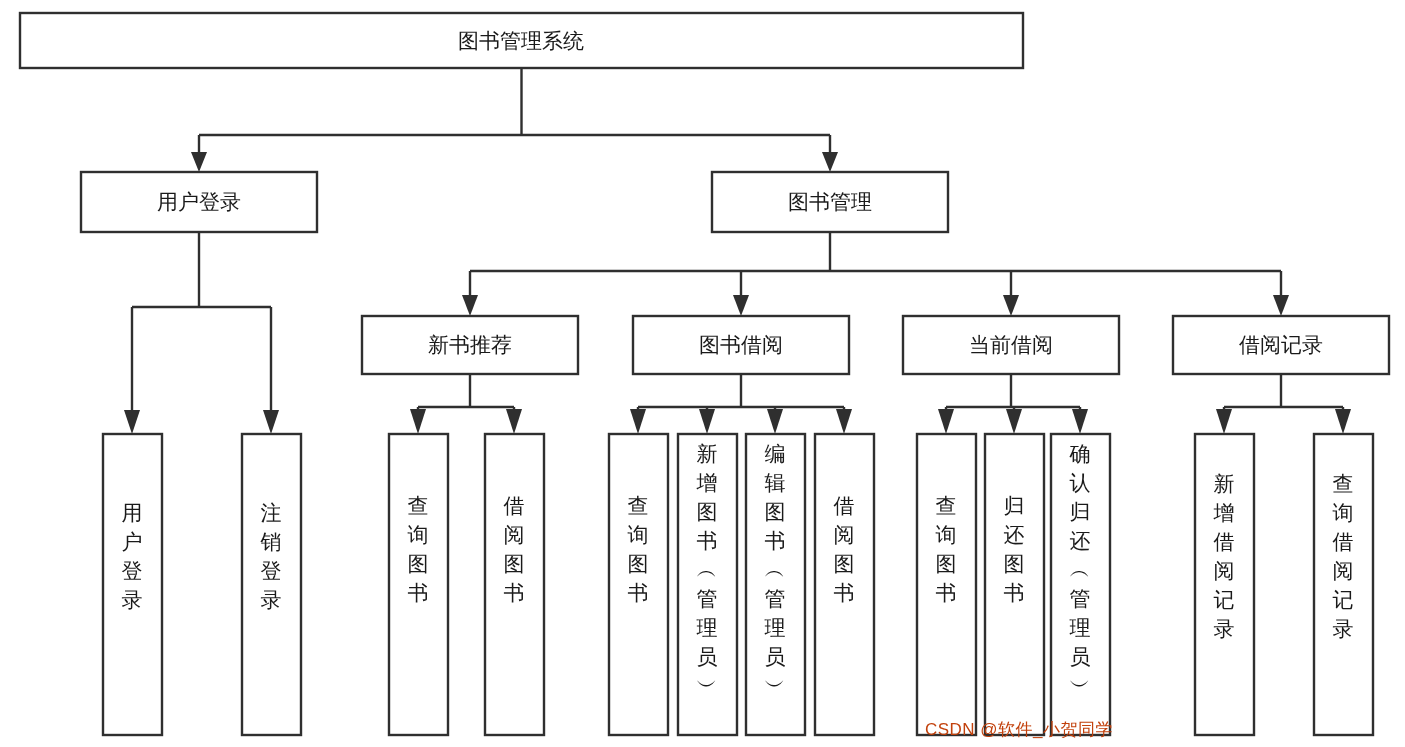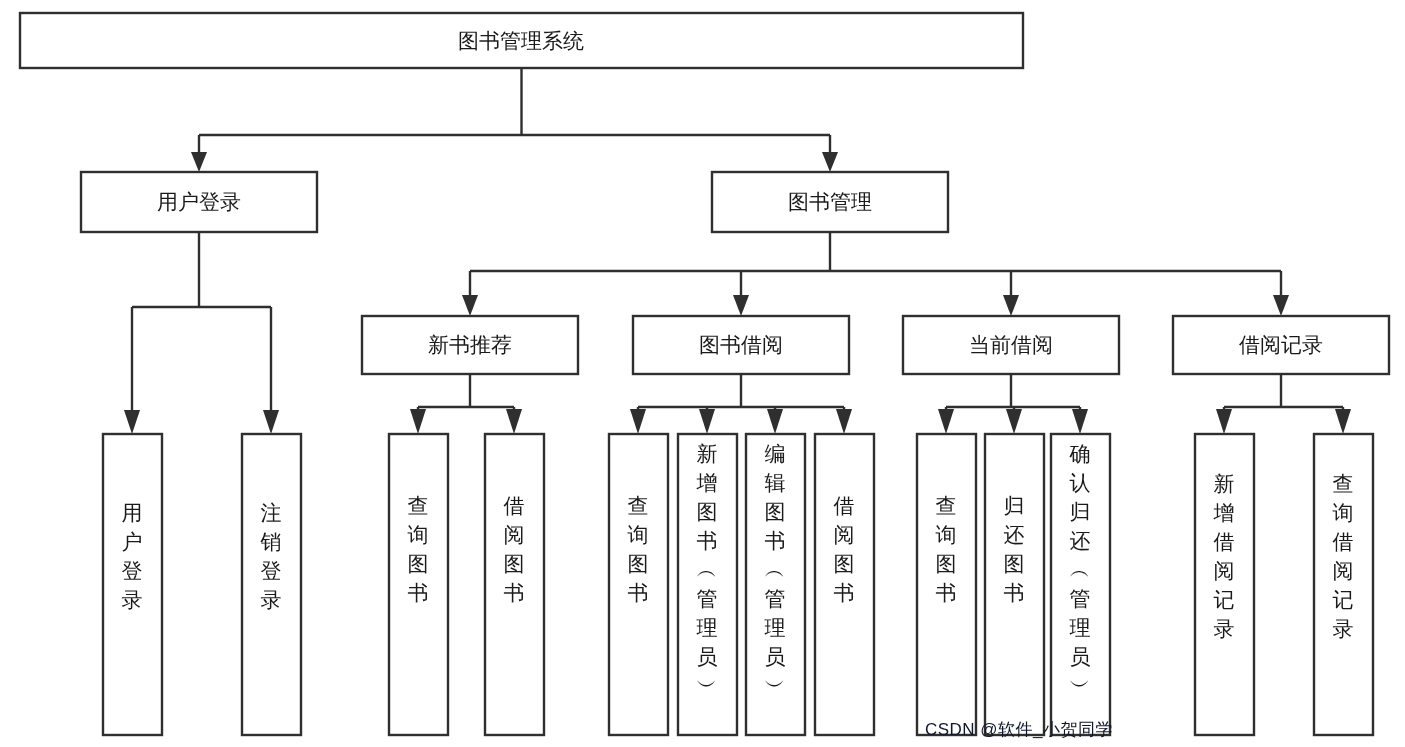--- a/index.html
+++ b/index.html
@@ -56,21 +56,21 @@
     fill: #1a1a1a;
     text-anchor: middle;
     white-space: pre;
   }
   .watermark-text {
     position: absolute;
     right: 14px;
     bottom: 6px;
     font-family: "Liberation Sans", "DejaVu Sans", sans-serif;
     font-size: 17px;
-    color: #0f172a;
+    color: #c2410c;
     letter-spacing: 0.5px;
     user-select: none;
     white-space: nowrap;
   }
 </style>
 </head>
 <body>
 
 <div id="diagram-root">
 

